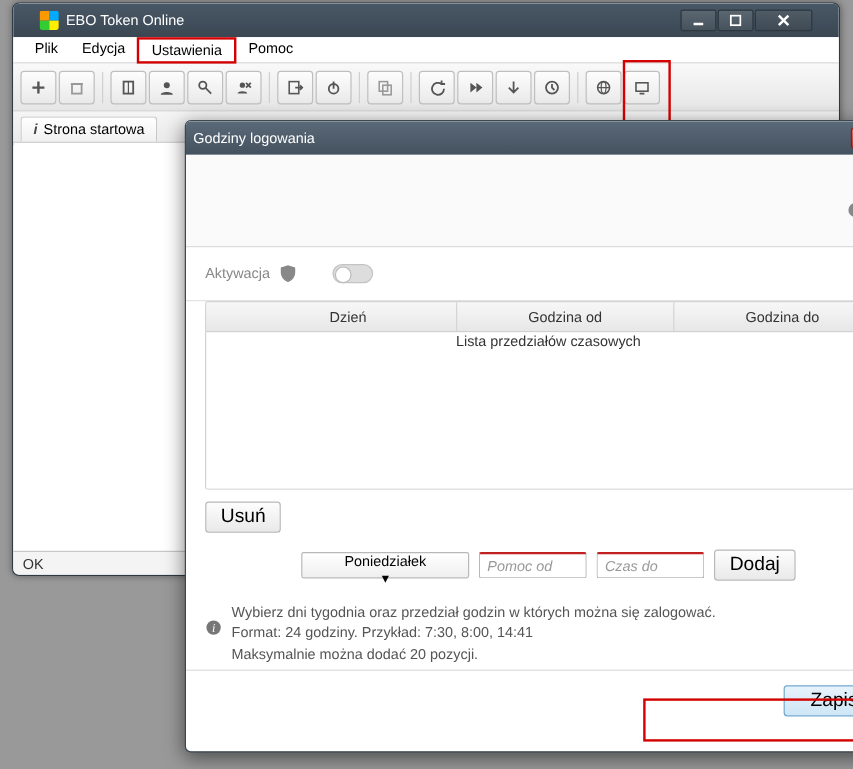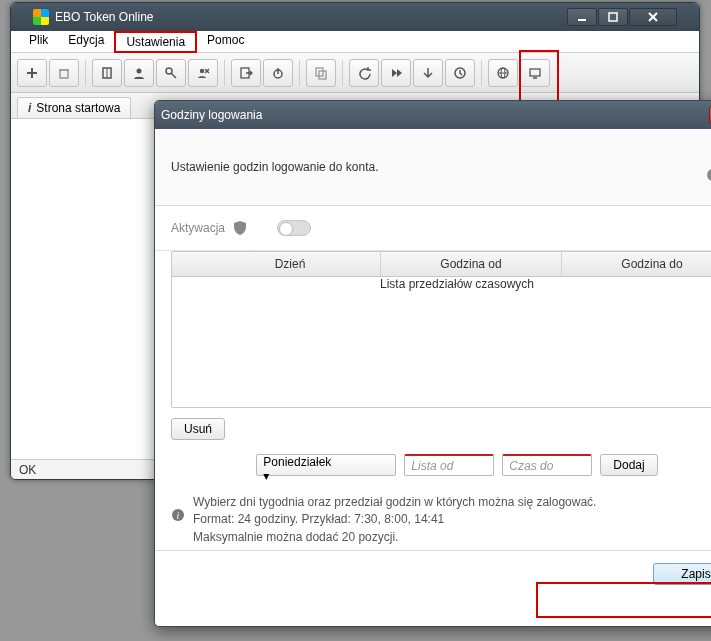--- a/index.html
+++ b/index.html
@@ -212,37 +212,37 @@
     display:flex; align-items:flex-start; justify-content:center;
     color:#333;
     background:#fff;
   }
   .btn {
     background: linear-gradient(#fdfdfd,#e9e9e9);
     border:1px solid #b8b8b8;
     border-radius:3px;
     padding: 3px 12px;
     cursor:pointer;
-    font-size:12px;
+    font-size:16px;
     color:#000;
   }
   .btn.primary {
     background: linear-gradient(#e8f3fb,#cde6f6);
     border:1px solid #6ea7cf;
     margin-left:28px;
   }
   .row { display:flex; align-items:center; gap:8px; }
   .remove-row { padding: 10px 16px 4px; }
   .add-row { padding: 10px 16px 4px; justify-content:center;}
   .select {
     width: 140px; height: 22px;
     border:1px solid #b8b8b8;
     border-radius:2px;
     background: linear-gradient(#fff,#efefef);
-    display:flex; align-items:flex-start; justify-content:space-between;
+    display:flex; align-items:center; justify-content:space-between;
     padding: 0 6px;
     cursor:pointer;
     font-size:12px;
     flex-direction:column;
   }
   .tinput {
     width: 90px; height: 22px;
     border:1px solid #b8b8b8;
     border-top:2px solid #c02020;
     border-radius:2px;
@@ -430,21 +430,20 @@
     <span>Godziny logowania</span>
     <div class="dlg-close">
       <svg width="12" height="10">
           <line x1="2" y1="1" x2="10" y2="9" stroke="#fff" stroke-width="2"></line>
           <line x1="10" y1="1" x2="2" y2="9" stroke="#fff" stroke-width="2"></line>
         </svg>
     </div>
   </div>
 
   <div class="section-header">
-    <span>Ustawienie godzin logowanie do konta.</span>
     <span class="gears">
       <svg width="44" height="40" viewBox="0 0 44 40">
         <g fill="#888">
           <circle cx="28" cy="14" r="9"></circle>
             <circle cx="28" cy="14" r="3" fill="#fafafa"></circle>
           <circle cx="14" cy="28" r="6"></circle>
             <circle cx="14" cy="28" r="2" fill="#fafafa"></circle>
           <circle cx="34" cy="32" r="5"></circle>
             <circle cx="34" cy="32" r="1.6" fill="#fafafa"></circle>
         </g>
@@ -477,21 +476,21 @@
   <div class="row remove-row">
     <button class="btn">Usuń</button>
   </div>
 
   <div class="row add-row">
     <div class="select">
       <span>Poniedziałek</span>
       <span>▾</span>
     </div>
     <div class="tinput">
-      <span>Lista od</span>
+      <span>Pomoc od</span>
     </div>
     <div class="tinput">
       <span>Czas do</span>
     </div>
     <button class="btn">Dodaj</button>
   </div>
 
   <div class="hint">
     <span class="info-ico">
       <svg width="14" height="14">

